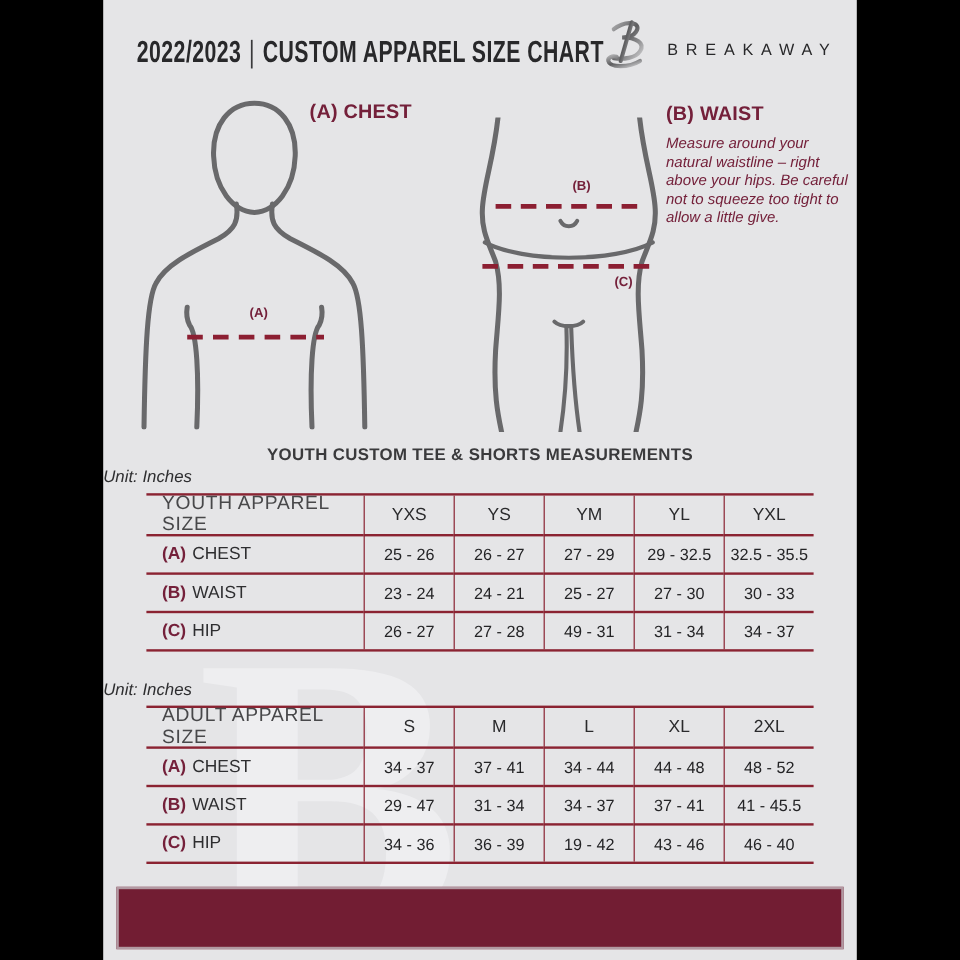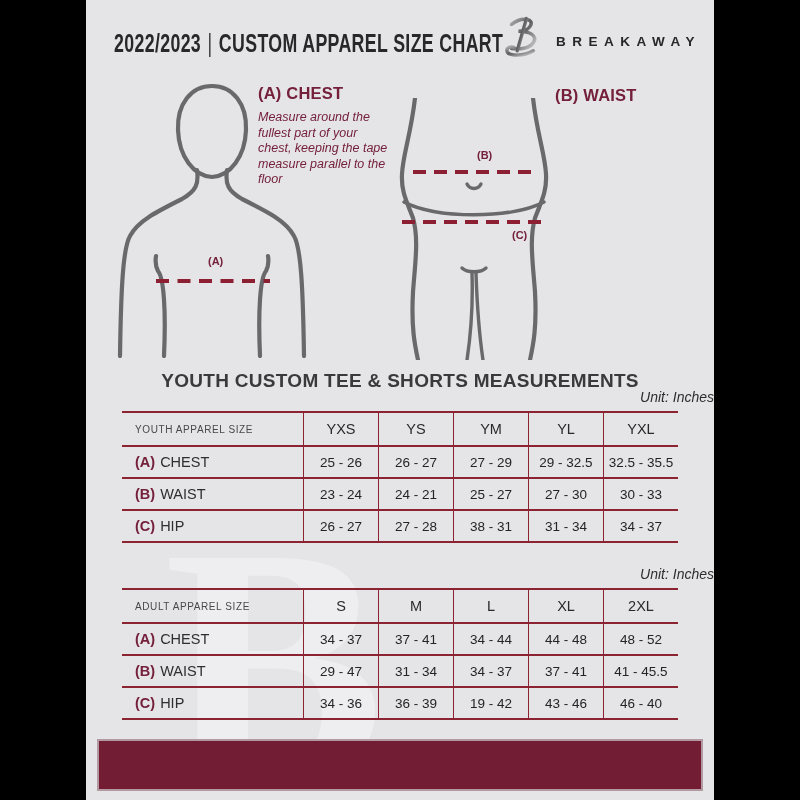--- a/index.html
+++ b/index.html
@@ -9,45 +9,45 @@
 
   
   .watermark{position:absolute;left:78px;top:498px;font-family:"Liberation Serif",serif;
     font-weight:bold;font-size:330px;line-height:1;color:#EEEEF0;z-index:0;user-select:none;}
 
   
   .hdr-title{position:absolute;left:28px;top:29px;white-space:nowrap;font-weight:bold;
     font-size:25px;letter-spacing:.5px;color:#28282A;transform:scale(.71,1.02);transform-origin:left top;}
   .hdr-title .sep{margin:0 9px;font-weight:normal;color:#3A3A3C;}
   .hdr-logo{position:absolute;left:414px;top:14px;width:46px;height:46px;}
-  .hdr-brand{position:absolute;left:470px;top:34px;font-size:13.5px;font-weight:bold;
+  .hdr-brand{position:absolute;left:470px;top:34px;font-size:13.5px;font-weight:normal;
     letter-spacing:6.5px;color:#28282A;}
 
   
   .fig{position:absolute;z-index:1;}
   .instr{position:absolute;z-index:2;color:#74203A;}
   .instr h3{margin:0 0 7px 0;font-size:16.5px;font-weight:bold;letter-spacing:.2px;}
   .instr p{margin:0;font-size:12.5px;font-style:italic;line-height:15.5px;white-space:pre-line;}
   .marker{position:absolute;z-index:3;font-size:11px;font-weight:bold;color:#74203A;}
 
   
-  .sec-title{position:absolute;left:0;width:100%;text-align:center;font-size:19px;font-weight:bold;
+  .sec-title{position:absolute;left:0;width:100%;text-align:center;font-size:14px;font-weight:bold;
     letter-spacing:.3px;color:#3A3A3C;z-index:2;}
-  .sec-unit{position:absolute;left:0;width:100%;text-align:right;font-size:14px;font-style:italic;
+  .sec-unit{position:absolute;left:0;width:100%;text-align:left;font-size:14px;font-style:italic;
     color:#2E2E30;z-index:2;}
 
   
   .size-table{position:absolute;left:36px;width:556px;display:grid;
     grid-template-columns:181px 75px 75px 75px 75px 75px;
     border-top:2px solid #8B2332;border-bottom:2px solid #8B2332;z-index:2;}
   .size-table>div{display:flex;align-items:center;justify-content:center;height:30px;
     border-left:1.5px solid #8B2332;font-size:13.5px;color:#242426;}
   .size-table>div.c0{justify-content:flex-start;padding-left:13px;border-left:none;}
   .size-table>div.hd{height:32px;font-weight:normal;font-size:14.5px;color:#2A2A2C;}
-  .size-table>div.hd.c0{font-weight:normal;font-size:10px;letter-spacing:.6px;color:#48484A;}
+  .size-table>div.hd.c0{font-weight:normal;font-size:16px;letter-spacing:.6px;color:#48484A;}
   .size-table>div:nth-child(n+7){border-top:2px solid #8B2332;}
   .rowlabel{font-size:14.5px;color:#2E2E30;}
   .rowlabel b{color:#74203A;margin-right:5px;}
 
   
   .footer-bar{position:absolute;left:11px;top:739px;width:602px;height:48px;background:#721D33;
     border:2px solid #B299A2;z-index:2;}
 </style>
 </head>
 <body>
@@ -102,24 +102,24 @@
         <path d="M88,175 C89,205 91,235 95,262"></path>
       </g>
       <line x1="25" y1="74" x2="147" y2="74" stroke="#8C1F32" stroke-width="4" stroke-dasharray="13 8"></line>
       <line x1="14" y1="124" x2="158" y2="124" stroke="#8C1F32" stroke-width="4" stroke-dasharray="13 8"></line>
     </svg>
     <span class="marker" style="left:391px;top:149px">(B)</span>
     <span class="marker" style="left:426px;top:229px">(C)</span>
 
     <div class="instr" style="left:172px;top:84px;width:136px">
       <h3>(A) CHEST</h3>
-      <p>Measure around the fullest part of your chest, keeping the tape measure parallel to the floor</p>
     </div>
     <div class="instr" style="left:469px;top:86px;width:154px">
       <h3>(B) WAIST</h3>
+      <p>Measure around your natural waistline – right above your hips. Be careful not to squeeze too tight to allow a little give.</p>
     </div>
     <div class="instr" style="left:469px;top:220px;width:160px">
     </div>
 
     <div class="sec-title" style="top:370px">YOUTH CUSTOM TEE &amp; SHORTS MEASUREMENTS</div>
     <div class="sec-unit" style="top:389px">Unit: Inches</div>
 
     <div class="size-table" style="top:411px">
       <div class="hd c0">YOUTH APPAREL SIZE</div>
       <div class="hd">YXS</div>
@@ -144,21 +144,21 @@
       <div>24 - 21</div>
       <div>25 - 27</div>
       <div>27 - 30</div>
       <div>30 - 33</div>
 
       <div class="c0">
           <span class="rowlabel"><b>(C)</b><span>HIP</span></span>
         </div>
       <div>26 - 27</div>
       <div>27 - 28</div>
-      <div>38 - 31</div>
+      <div>49 - 31</div>
       <div>31 - 34</div>
       <div>34 - 37</div>
     </div>
 
     <div class="sec-unit" style="top:566px">Unit: Inches</div>
 
     <div class="size-table" style="top:588px">
       <div class="hd c0">ADULT APPAREL SIZE</div>
       <div class="hd">S</div>
       <div class="hd">M</div>

